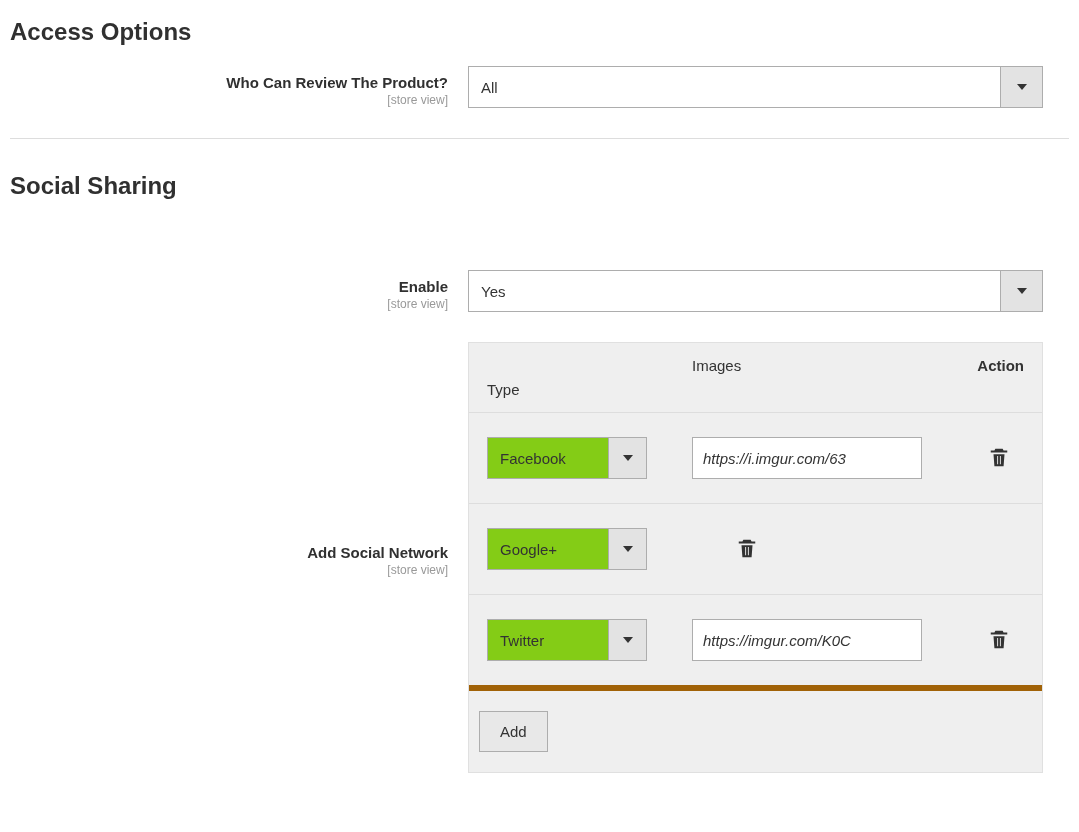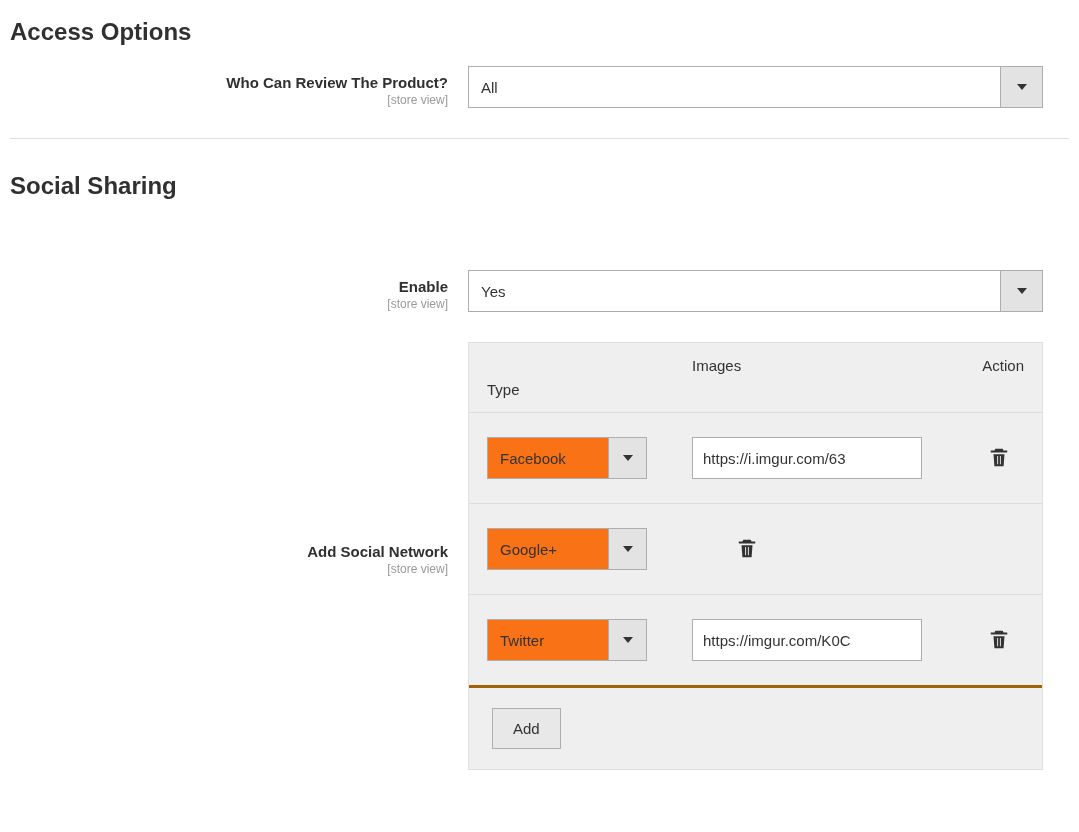--- a/index.html
+++ b/index.html
@@ -99,21 +99,21 @@
     .dt-col-images {
       flex: 1;
       font-size: 15px;
       font-weight: 400;
       color: #333;
     }
     .dt-col-action {
       width: 80px;
       text-align: right;
       font-size: 15px;
-      font-weight: 400;
+      font-weight: 700;
       color: #333;
     }
     .dt-row {
       display: flex;
       align-items: center;
       padding: 24px 18px;
       border-top: 1px solid #ddd;
     }
     .dt-cell-type {
       width: 205px;
@@ -123,21 +123,21 @@
     }
     .dt-cell-action {
       width: 80px;
       text-align: right;
       padding-right: 14px;
     }
     .small-select {
       display: flex;
       border: 1px solid #adadad;
       height: 42px;
-      background: #f97316;
+      background: #84cc16;
       width: 160px;
     }
     .small-select-value {
       flex: 1;
       padding: 9px 12px;
       font-size: 15px;
       color: #333;
       display: flex;
       align-items: center;
     }
@@ -150,28 +150,29 @@
       justify-content: center;
     }
     .text-input {
       height: 42px;
       width: 230px;
       border: 1px solid #adadad;
       padding: 8px 10px;
       font-size: 15px;
       color: #333;
       font-family: inherit;
+      font-style: italic;
     }
     .trash-icon svg {
       width: 22px;
       height: 24px;
     }
     .dt-footer {
-      padding: 20px 23px;
-      border-top: 3px solid #a16207;
+      padding: 20px 10px;
+      border-top: 6px solid #a16207;
     }
     .add-btn {
       border: 1px solid #adadad;
       background: #e8e8e8;
       padding: 11px 20px;
       font-size: 15px;
       color: #333;
       cursor: pointer;
       font-family: inherit;
     }

